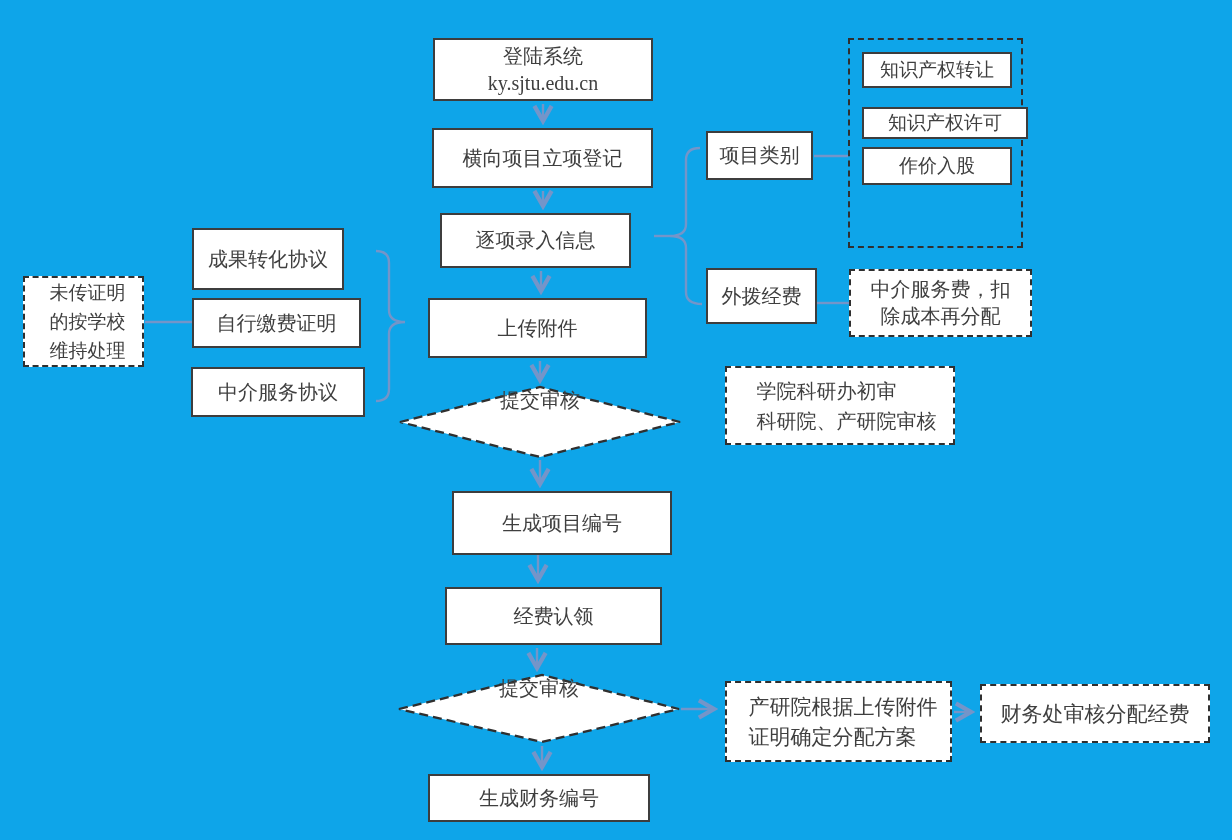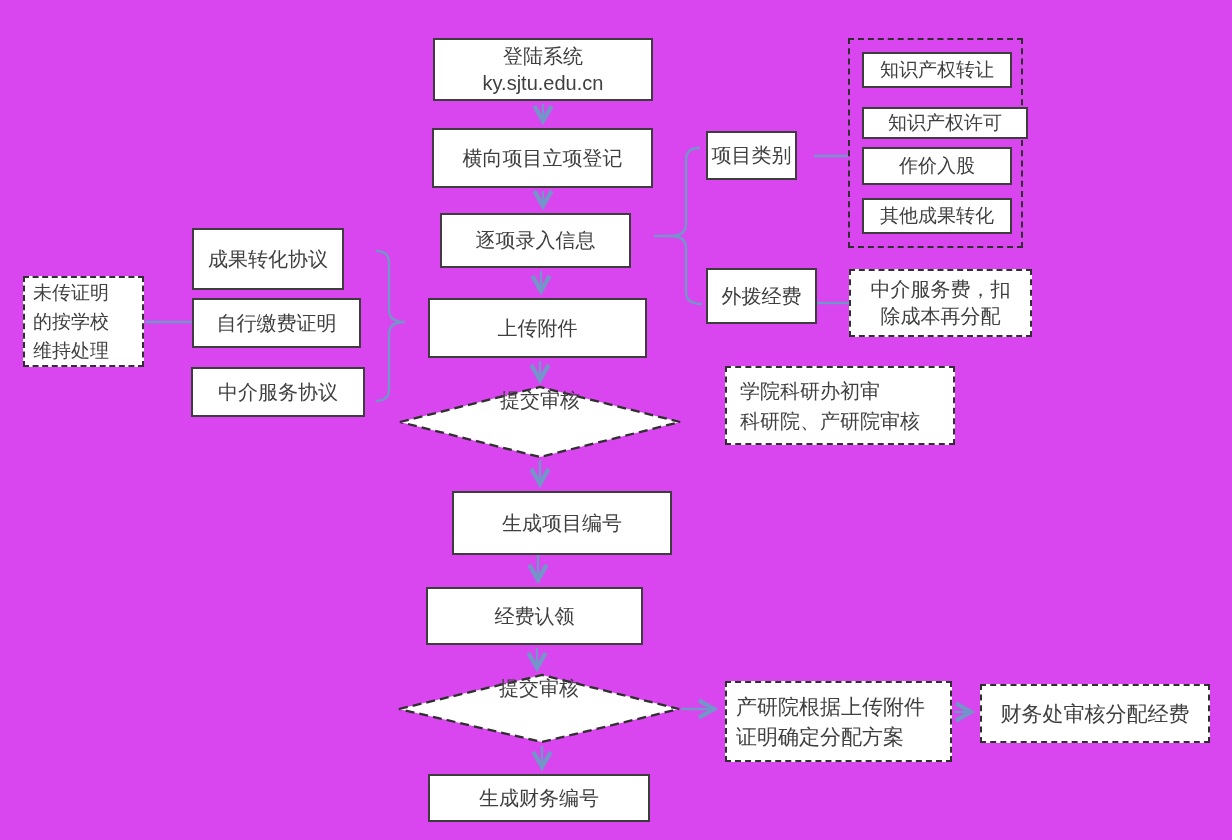--- a/index.html
+++ b/index.html
@@ -1,21 +1,21 @@
 <!DOCTYPE html>
 <html><head>
 <meta charset="utf-8">
 <style>
   html, body { margin: 0; padding: 0; background: #ffffff; }
   .canvas {
     position: relative;
     width: 1232px;
     height: 840px;
-    background: #d946ef;
-    font-family: Liberation Sans, sans-serif;
+    background: #0ea5e9;
+    font-family: Liberation Serif, serif;
     color: #3f3f3f;
     overflow: hidden;
   }
   svg.connectors {
     position: absolute;
     left: 0; top: 0;
     width: 1232px; height: 840px;
     pointer-events: none;
   }
   .node {
@@ -29,21 +29,21 @@
   }
   .node.solid  { border: 2.5px solid #3d3d3d; }
   .node.dashed { border: 2.3px dashed #2f2f2f; }
   .node.group  { background: transparent; }
   .node-label {
     white-space: pre-line;
     font-size: 20px;
     line-height: 27px;
     color: #3f3f3f;
   }
-  .left-align { justify-content: flex-start; }
+  .left-align { justify-content: center; }
   .left-align .node-label { text-align: left; }
   .diamond-label {
     position: absolute;
     display: flex;
     justify-content: center;
     background: transparent;
   }
   .small .node-label { font-size: 19px; line-height: 24px; }
   .big .node-label   { font-size: 21px; line-height: 30px; }
 </style>
@@ -102,49 +102,46 @@
   </div>
   <div class="node solid" style="left:428px;top:298px;width:219px;height:60px">
     <span class="node-label">上传附件</span>
   </div>
   <div class="diamond-label" style="left:400px;top:387px;width:280px;height:70px">
     <span class="node-label">提交审核</span>
   </div>
   <div class="node solid" style="left:452px;top:491px;width:220px;height:64px">
     <span class="node-label">生成项目编号</span>
   </div>
-  <div class="node solid" style="left:426px;top:587px;width:217px;height:58px">
+  <div class="node solid" style="left:445px;top:587px;width:217px;height:58px">
     <span class="node-label">经费认领</span>
   </div>
   <div class="diamond-label" style="left:399px;top:675px;width:280px;height:67px">
     <span class="node-label">提交审核</span>
   </div>
   <div class="node solid" style="left:428px;top:774px;width:222px;height:48px">
     <span class="node-label">生成财务编号</span>
   </div>
 
-  <div class="node solid" style="left:706px;top:131px;width:91px;height:49px">
+  <div class="node solid" style="left:706px;top:131px;width:107px;height:49px">
     <span class="node-label">项目类别</span>
   </div>
   <div class="node solid" style="left:706px;top:268px;width:111px;height:56px">
     <span class="node-label">外拨经费</span>
   </div>
 
   <div class="node dashed group" style="left:848px;top:38px;width:175px;height:210px"></div>
   <div class="node solid small" style="left:862px;top:52px;width:150px;height:36px">
     <span class="node-label">知识产权转让</span>
   </div>
   <div class="node solid small" style="left:862px;top:107px;width:166px;height:32px">
     <span class="node-label">知识产权许可</span>
   </div>
   <div class="node solid small" style="left:862px;top:147px;width:150px;height:38px">
     <span class="node-label">作价入股</span>
-  </div>
-  <div class="node solid small" style="left:862px;top:198px;width:150px;height:36px">
-    <span class="node-label">其他成果转化</span>
   </div>
 
   <div class="node dashed" style="left:849px;top:269px;width:183px;height:68px">
     <span class="node-label">中介服务费，扣
 除成本再分配</span>
   </div>
 
   <div class="node dashed left-align" style="left:725px;top:366px;width:230px;height:79px;padding-left:13px">
     <span class="node-label" style="line-height:30px">学院科研办初审
 科研院、产研院审核</span>

